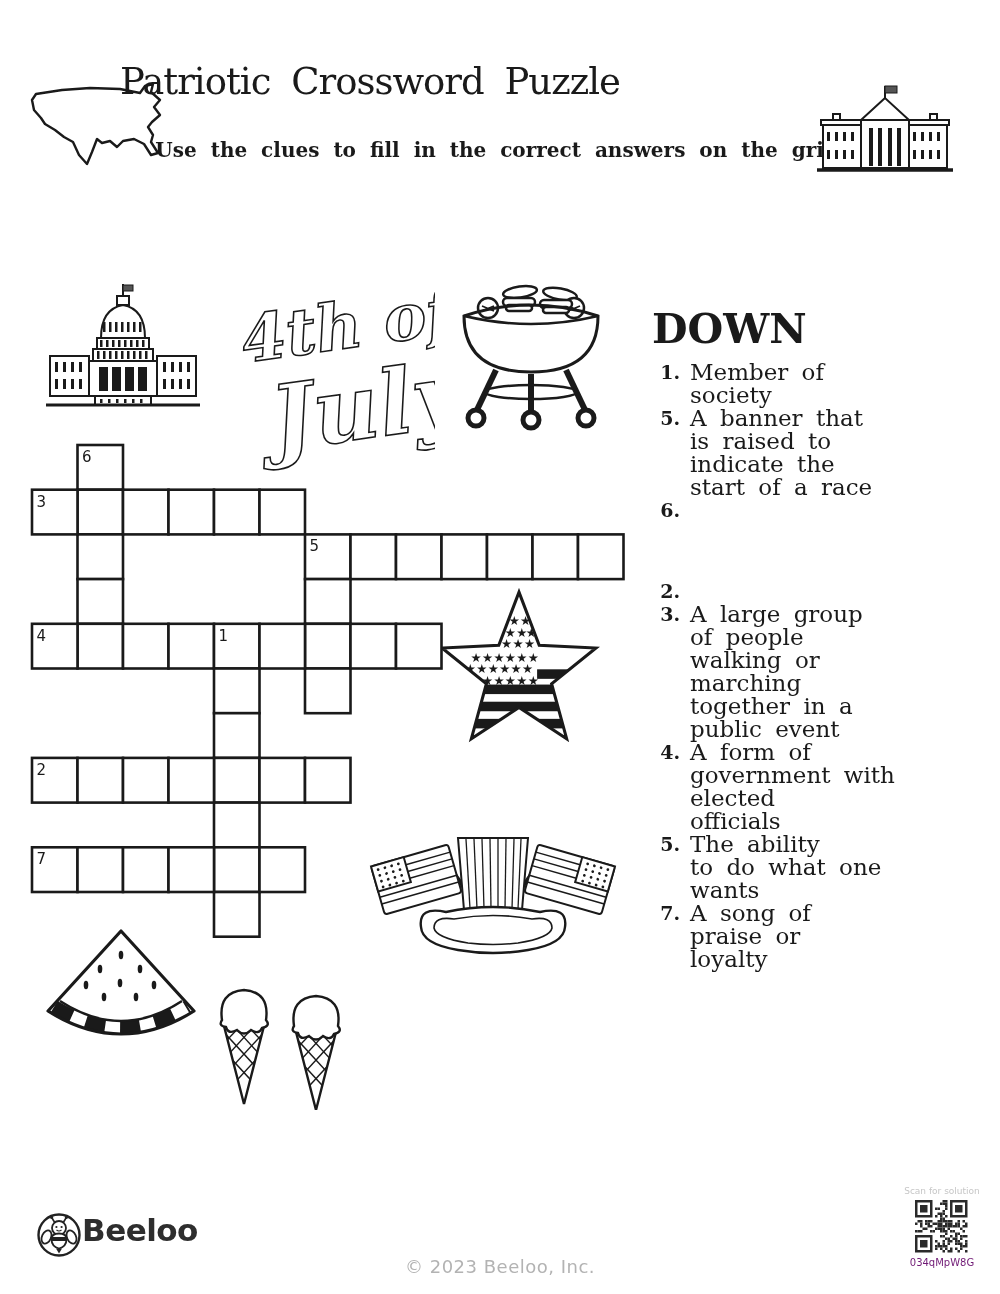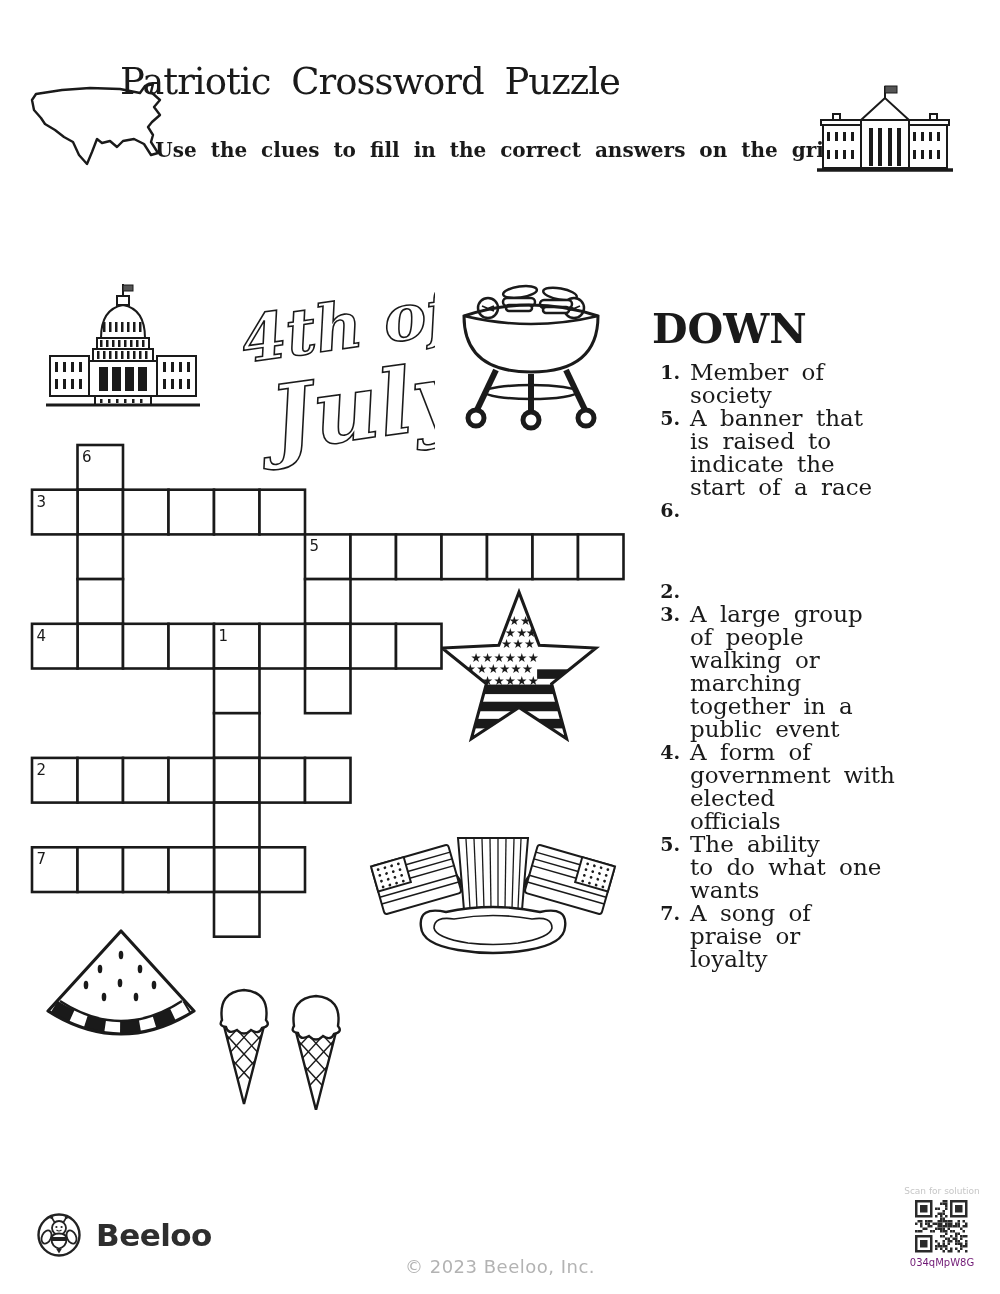--- a/index.html
+++ b/index.html
@@ -11,21 +11,21 @@
   .subtitle{top:138px;left:120px;width:760px;text-align:center;font-weight:bold;
             font-size:20px;word-spacing:7px;}
   .clues{width:245px;}
   .clues h2{margin:0 0 8px 0;font-size:41px;font-weight:bold;letter-spacing:0;}
   .down-sec{top:305px;left:652px;}
   .across-sec{top:580px;left:652px;}
   .clue{display:flex;}
   .cnum{width:28px;min-width:28px;text-align:right;margin-right:10px;
         font-weight:bold;font-size:19px;line-height:23px;}
   .clines div{font-weight:normal;font-size:23px;line-height:23px;word-spacing:6px;}
-  .brand{left:36px;top:1212px;display:flex;align-items:center;gap:14px;
+  .brand{left:36px;top:1212px;display:flex;align-items:flex-start;
          font-family:"DejaVu Sans",sans-serif;}
   .brand-name{font-size:31px;font-weight:bold;color:#2e2e2e;letter-spacing:-0.5px;}
   .copyright{top:1256px;left:0;width:100%;text-align:center;
              font-family:"DejaVu Sans",sans-serif;font-size:18px;color:#b3b3b3;letter-spacing:0.5px;}
   .qr{left:901px;top:1186px;width:82px;text-align:center;font-family:"DejaVu Sans",sans-serif;}
   .qr-caption{font-size:9px;color:#c6c6c6;}
   .qr-id{font-size:10px;color:#701a75;margin-top:3px;}
   svg{display:block;}
 </style>
 </head>

